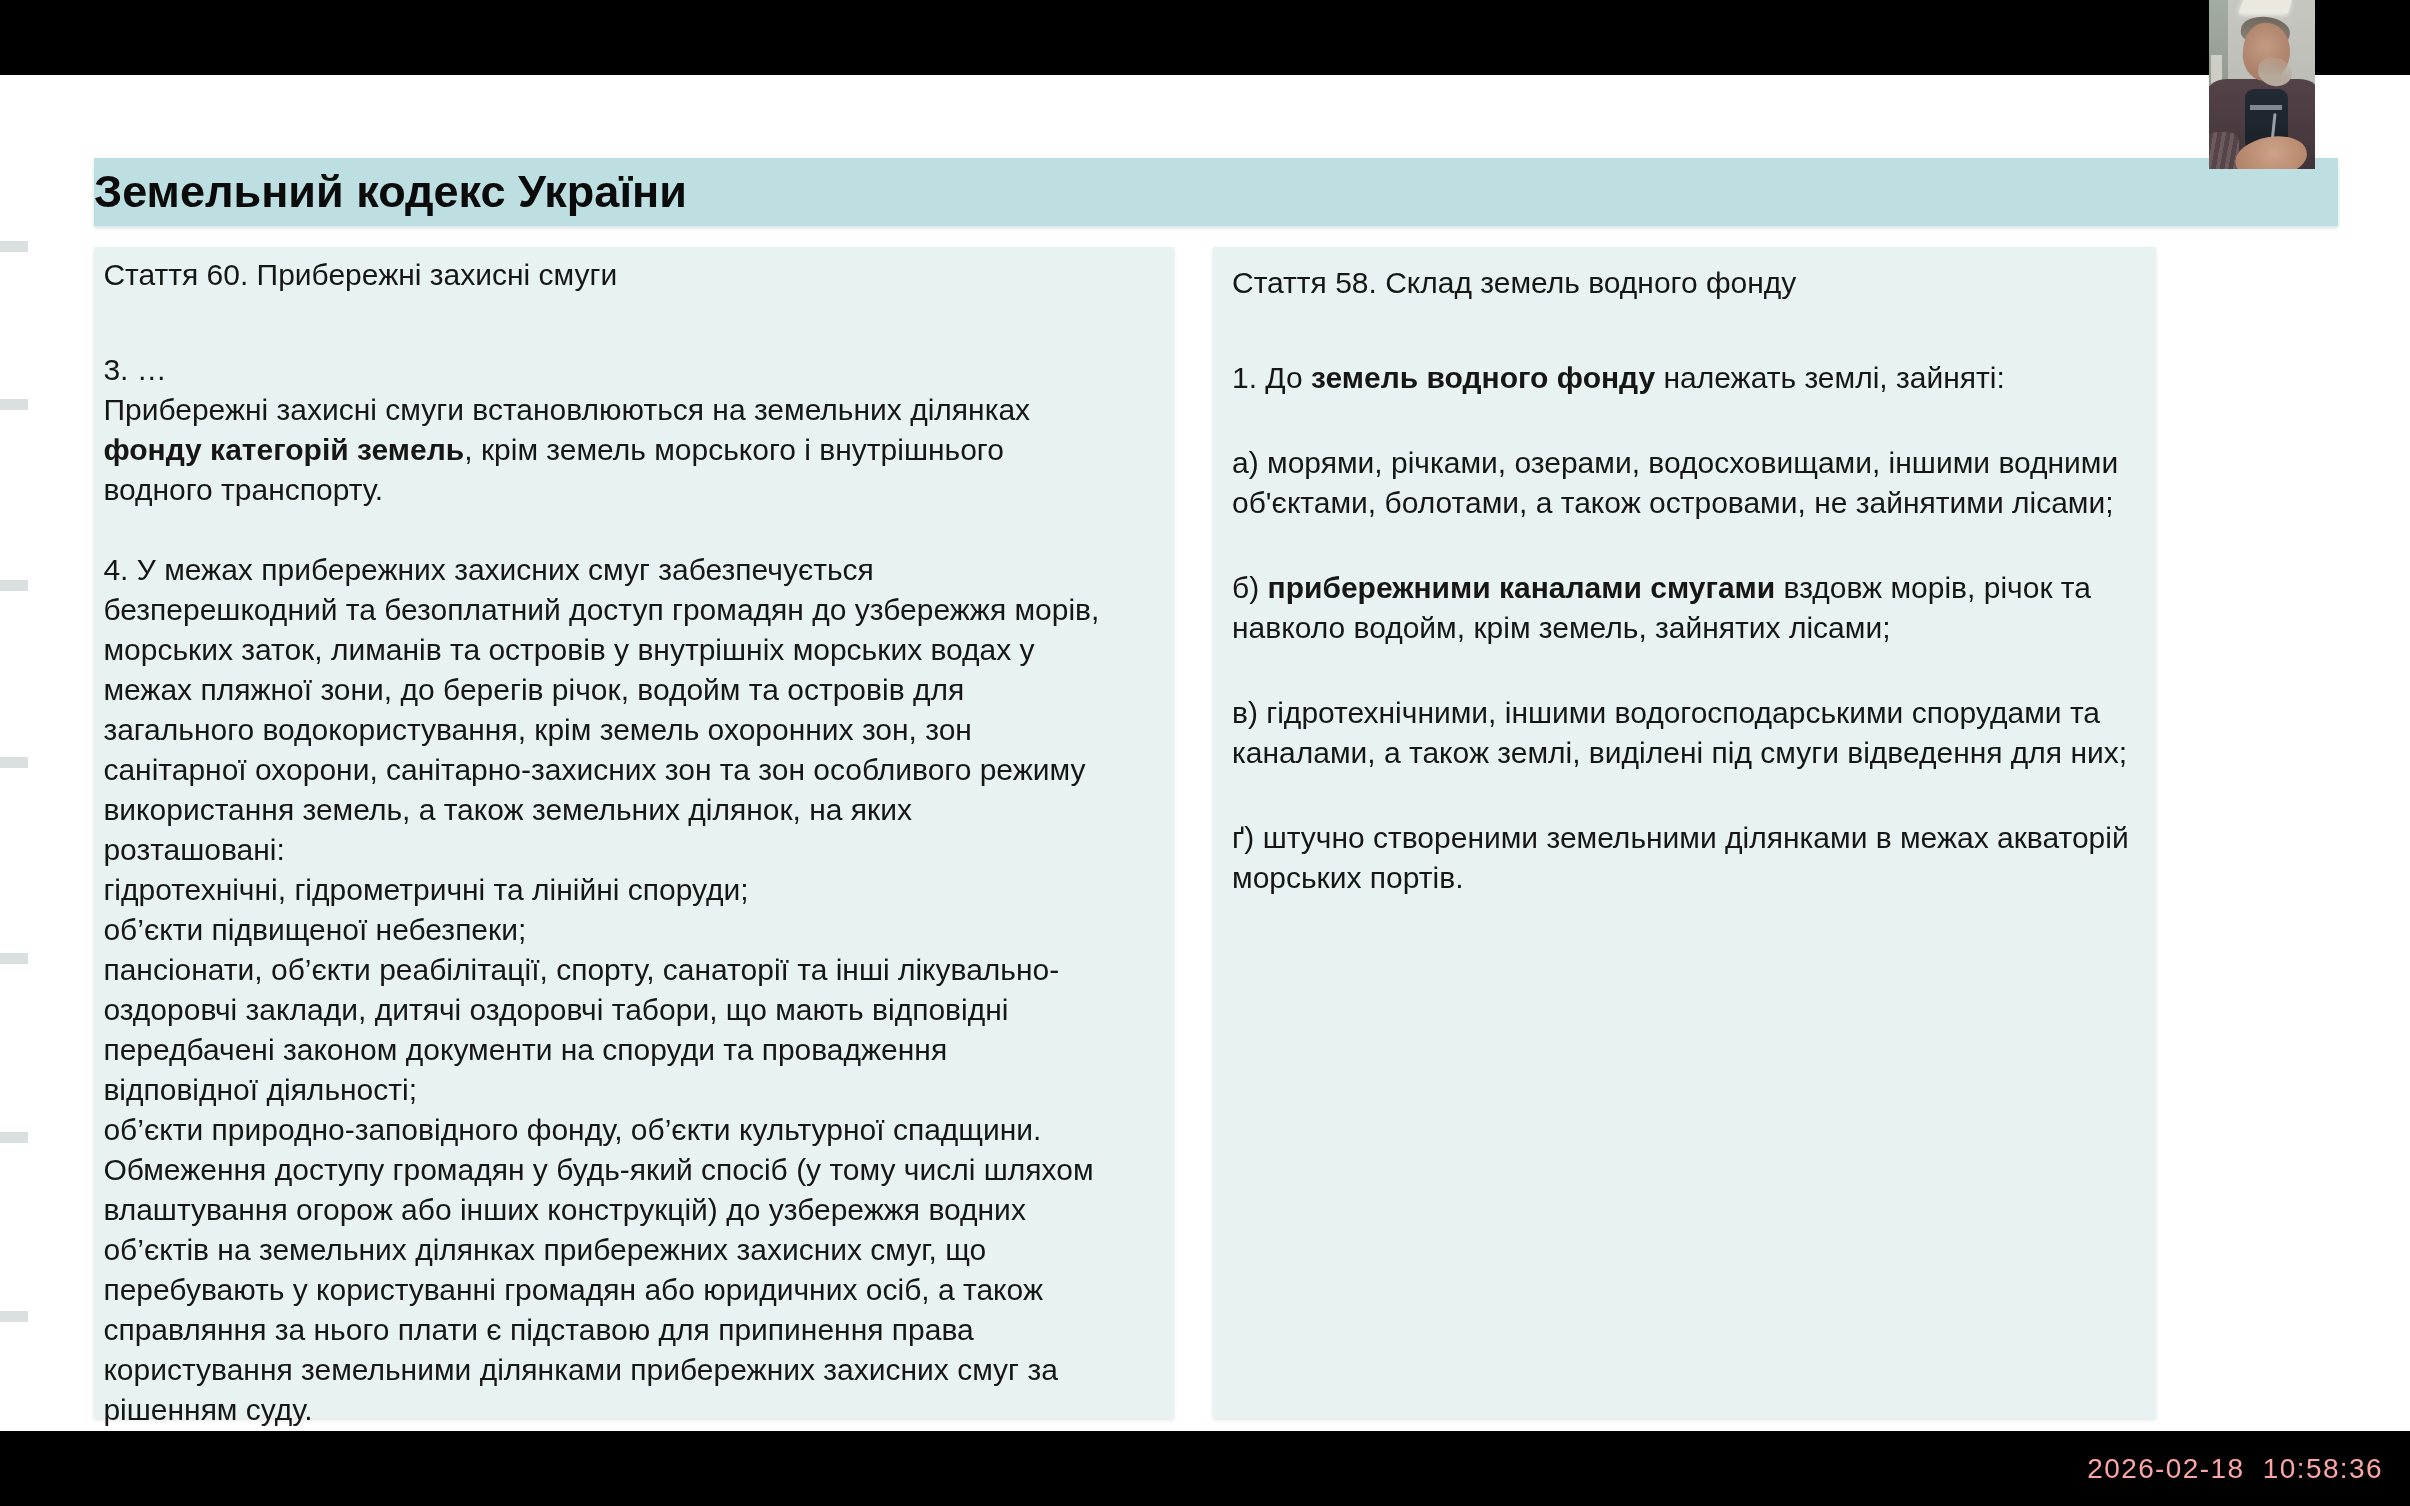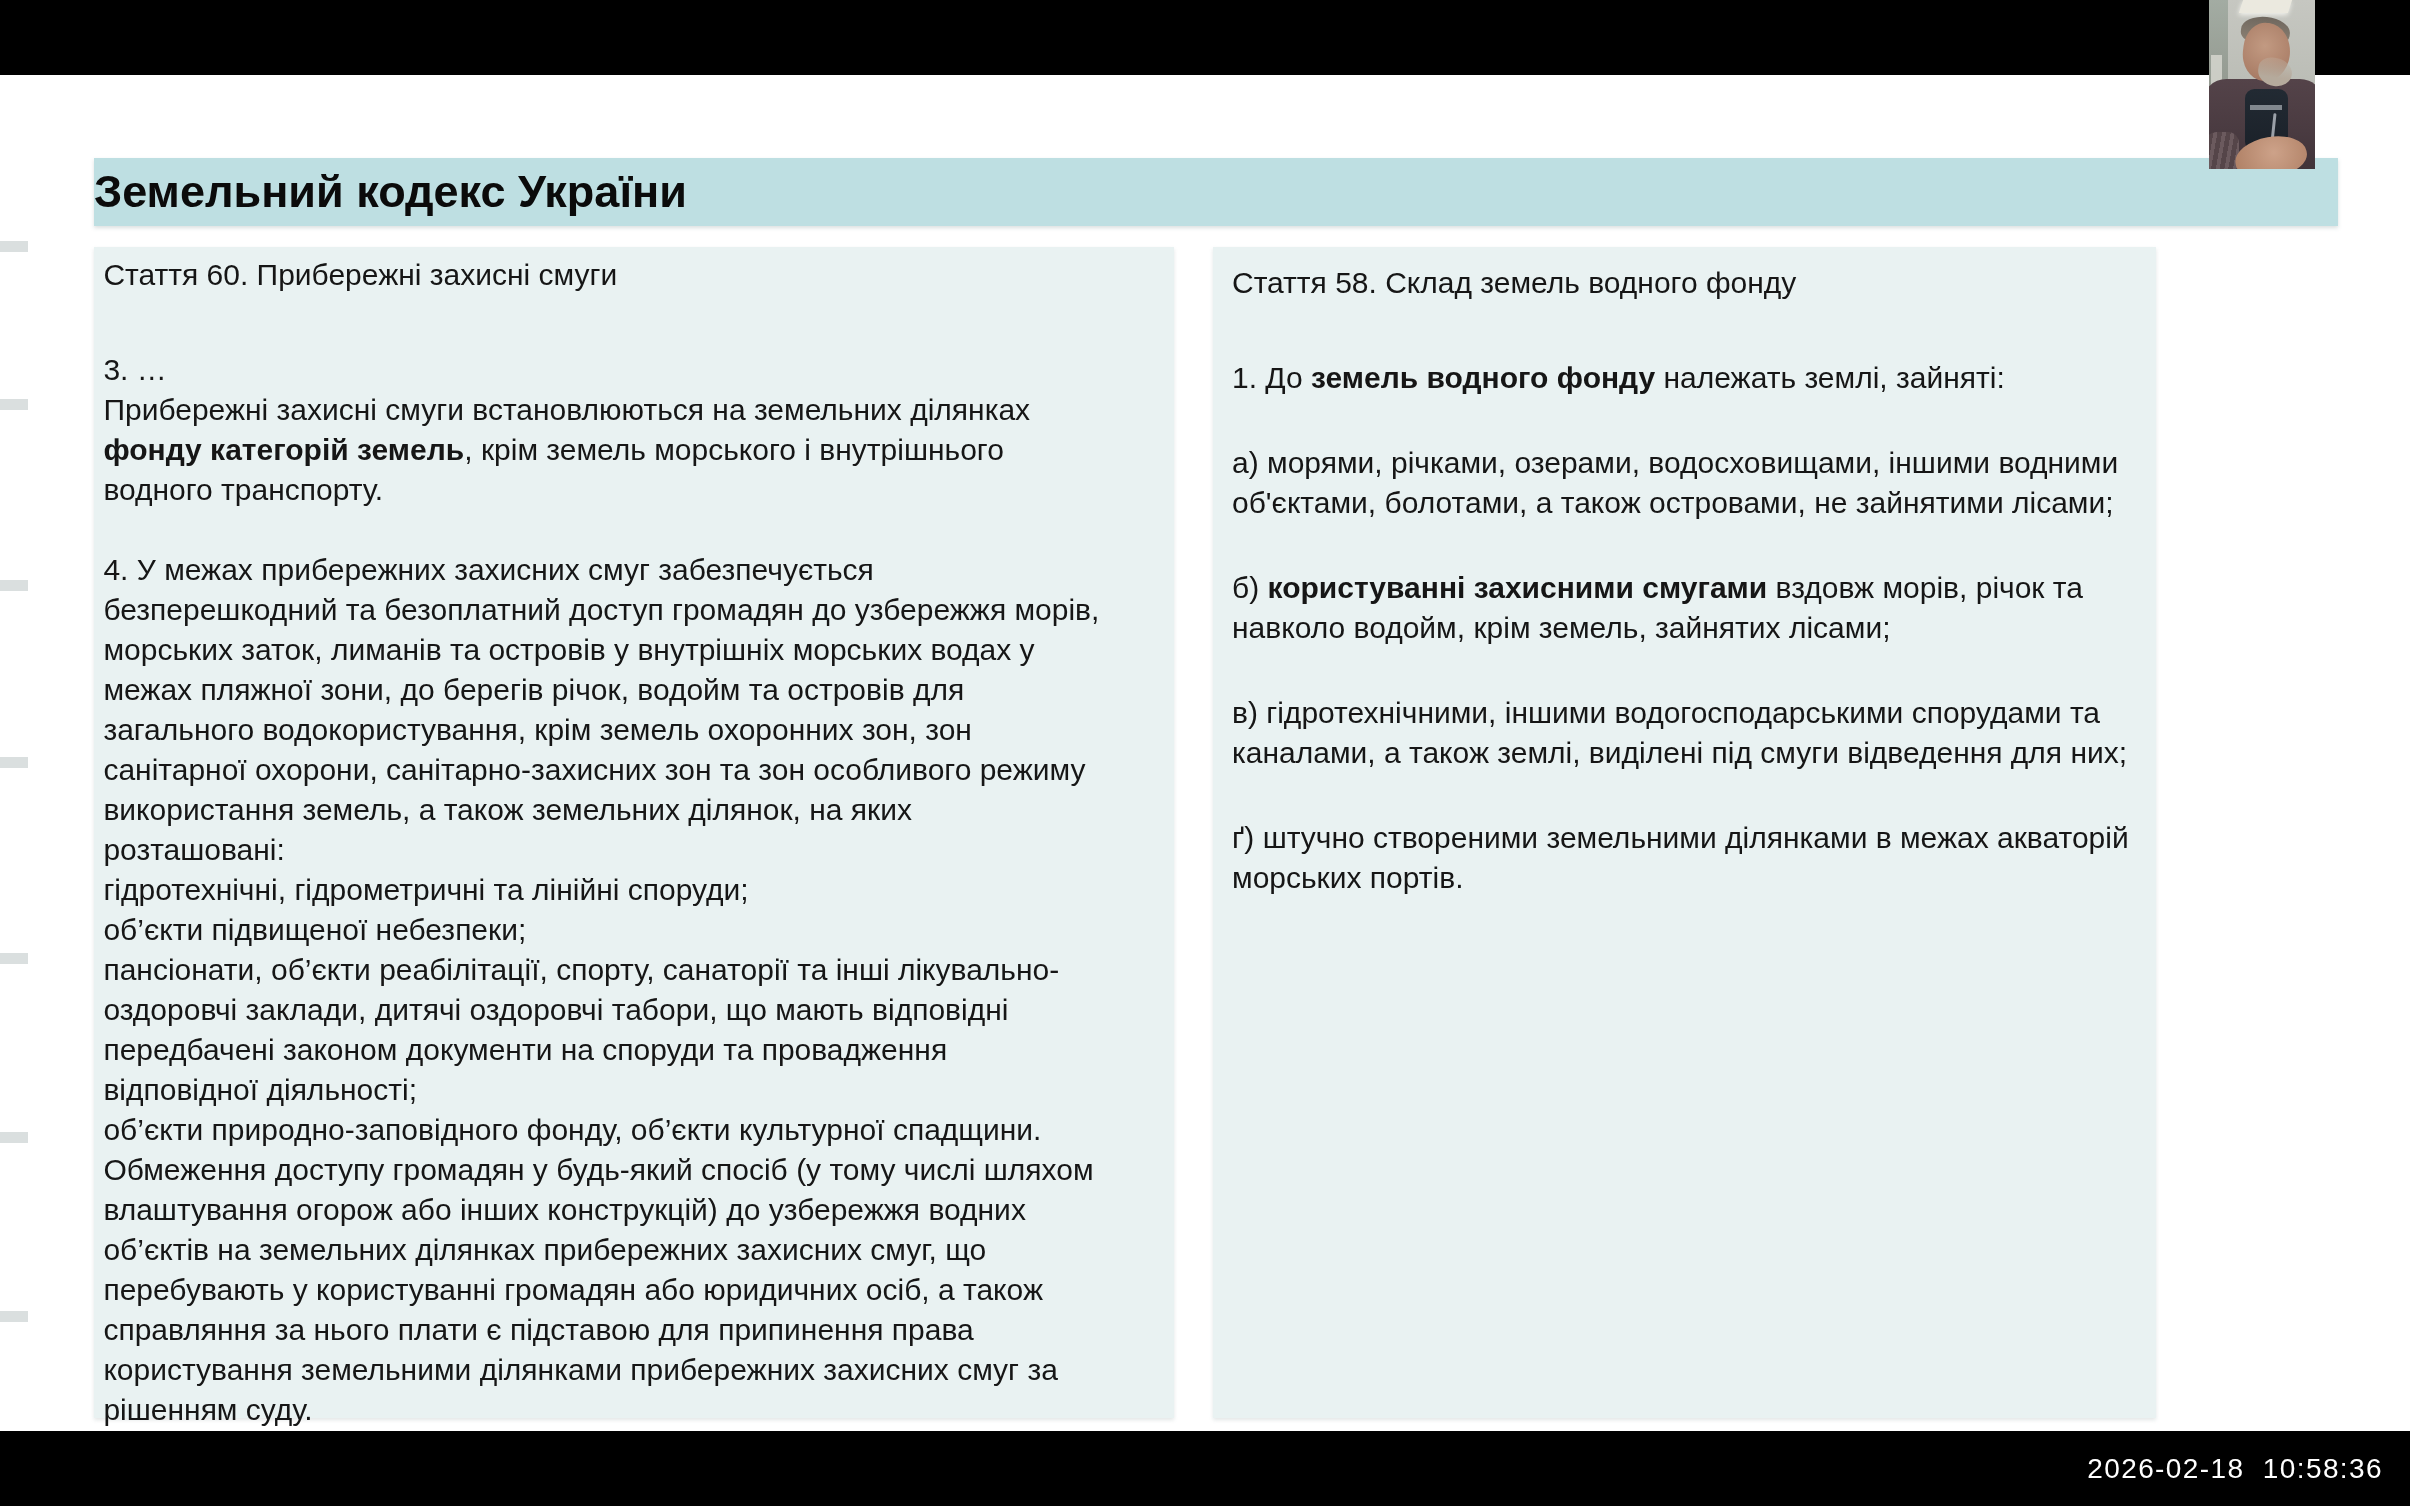--- a/index.html
+++ b/index.html
@@ -6,21 +6,21 @@
   html,body{margin:0;padding:0;background:#ffffff;}
   .stage{
     position:relative;width:2411px;height:1507px;overflow:hidden;
     background:#ffffff;font-family:"Liberation Sans",sans-serif;color:#161616;
   }
   .letterbox{position:absolute;left:0;width:2411px;height:75px;background:#000000;}
   .letterbox.top{top:0;}
   .letterbox.bottom{top:1431px;}
   .timestamp{
     position:absolute;right:28px;top:50%;transform:translateY(-50%);
-    color:#ffffff;font-size:28px;letter-spacing:1.4px;white-space:pre;
+    color:#fca5a5;font-size:28px;letter-spacing:1.4px;white-space:pre;
   }
   .title-bar{
     position:absolute;left:94px;top:158px;width:2244px;height:68px;
     background:#bedfe2;display:flex;align-items:center;justify-content:flex-start;
     box-shadow:0 1.9px 3.8px rgba(110,130,130,0.25);
   }
   .title-bar .title-text{font-size:45px;font-weight:700;color:#0b0b0b;white-space:pre;}
   .panel{
     position:absolute;top:247px;height:1171px;background:#e9f2f2;
     box-sizing:border-box;font-size:30px;line-height:40px;
@@ -102,21 +102,21 @@
 справляння за нього плати є підставою для припинення права
 користування земельними ділянками прибережних захисних смуг за
 рішенням суду.</p>
   </div>
 
   <div class="panel right">
     <div class="article-header">Стаття 58. Склад земель водного фонду</div>
     <p class="para"><span>1. До </span><b>земель водного фонду</b><span> належать землі, зайняті:</span></p>
     <p class="para">а) морями, річками, озерами, водосховищами, іншими водними
 об'єктами, болотами, а також островами, не зайнятими лісами;</p>
-    <p class="para"><span>б) </span><b>користуванні захисними смугами</b><span> вздовж морів, річок та
+    <p class="para"><span>б) </span><b>прибережними каналами смугами</b><span> вздовж морів, річок та
 навколо водойм, крім земель, зайнятих лісами;</span></p>
     <p class="para">в) гідротехнічними, іншими водогосподарськими спорудами та
 каналами, а також землі, виділені під смуги відведення для них;</p>
     <p class="para">ґ) штучно створеними земельними ділянками в межах акваторій
 морських портів.</p>
   </div>
 
   <div class="edge-artifact" style="top:241px"></div>
   <div class="edge-artifact" style="top:399px"></div>
   <div class="edge-artifact" style="top:580px"></div>

